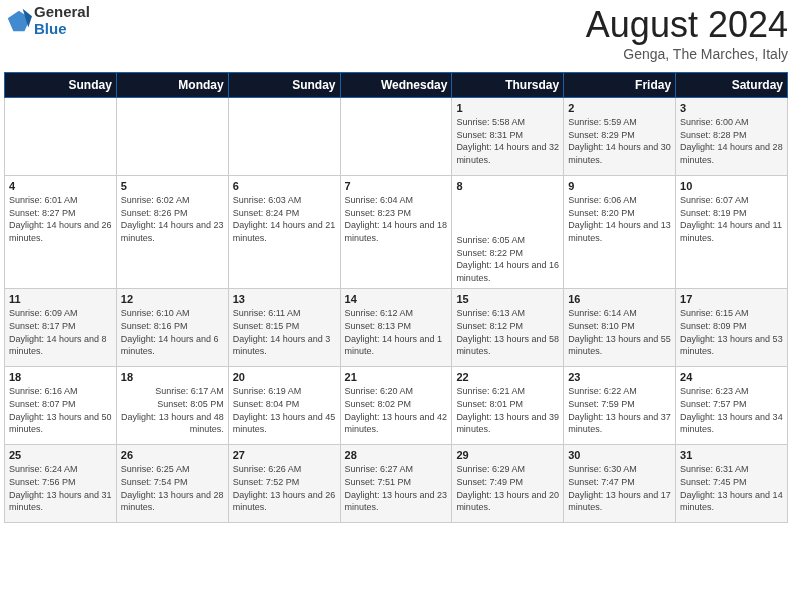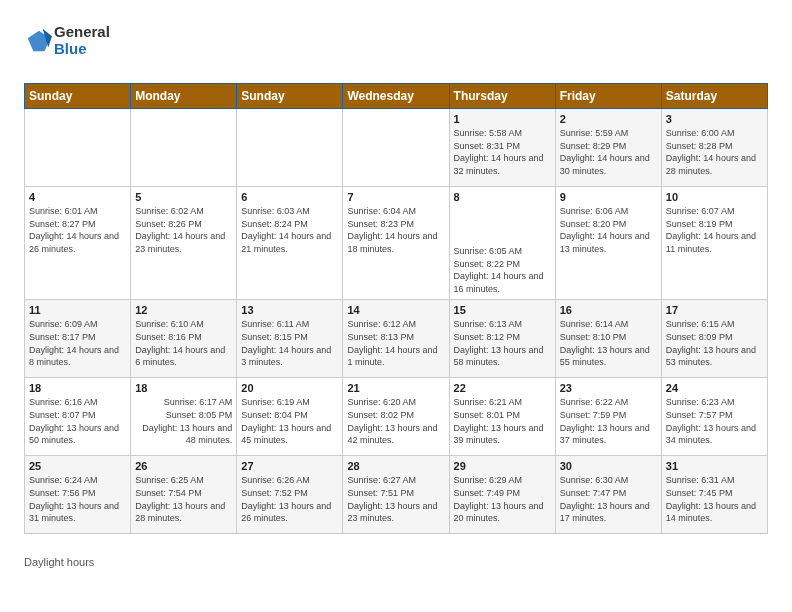--- a/index.html
+++ b/index.html
@@ -6,24 +6,23 @@
     body {
       font-family: Arial, sans-serif;
       background: #fff;
       width: 792px;
       height: 612px;
       overflow: hidden;
     }
     .page {
       width: 792px;
       height: 446px;
-      padding: 24px;
+      padding: 4px;
       display: flex;
       flex-direction: column;
-      gap: 16px;
     }
     .header {
       display: flex;
       align-items: flex-start;
       justify-content: space-between;
       margin-bottom: 10px;
     }
     .logo {
       display: flex;
       align-items: center;
@@ -53,26 +52,26 @@
       color: #555;
     }
     .calendar {
       flex: 1;
       border: 1px solid #ccc;
       border-collapse: collapse;
       width: 100%;
       table-layout: fixed;
     }
     .calendar th {
-      background-color: #a16207;
+      background-color: #0f172a;
       color: #fff;
       font-size: 12px;
       font-weight: bold;
       padding: 5px 4px;
-      text-align: left;
+      text-align: right;
       border: 1px solid #1a60a8;
     }
     .calendar td {
       vertical-align: top;
       padding: 4px 4px;
       border: 1px solid #ccc;
       font-size: 9.5px;
       color: #333;
       background: #fff;
       height: 78px;
@@ -112,20 +111,24 @@
     <div class="logo">
       <svg class="logo-icon" viewBox="0 0 30 30">
         <polygon points="16,4 28,12 22,26 10,26 4,12" fill="#2176c7" opacity="0.85"></polygon>
         <polygon points="20,2 30,10 26,22" fill="#1a5fa0"></polygon>
       </svg>
       <div class="logo-text">
         <div><span class="general">General</span></div>
         <div><span class="blue">Blue</span></div>
       </div>
     </div>
+    <div class="title-block">
+      <div class="main-title">August 2024</div>
+      <div class="subtitle">Genga, The Marches, Italy</div>
+    </div>
   </div>
 
   <table class="calendar">
     <thead>
       <tr>
       <th>Sunday</th>
           <th>Monday</th>
           <th>Sunday</th>
           <th>Wednesday</th>
           <th>Thursday</th>
@@ -330,16 +333,13 @@
           <td>
             <span class="day-num">31</span>
             <div class="day-info" style="white-space: pre-line;">Sunrise: 6:31 AM
 Sunset: 7:45 PM
 Daylight: 13 hours and 14 minutes.</div>
           </td>
         </tr>
       </tbody>
   </table>
 
-  <div class="footer">
-    <span>Daylight hours</span>
-  </div>
 </div>
 
 </body></html>

